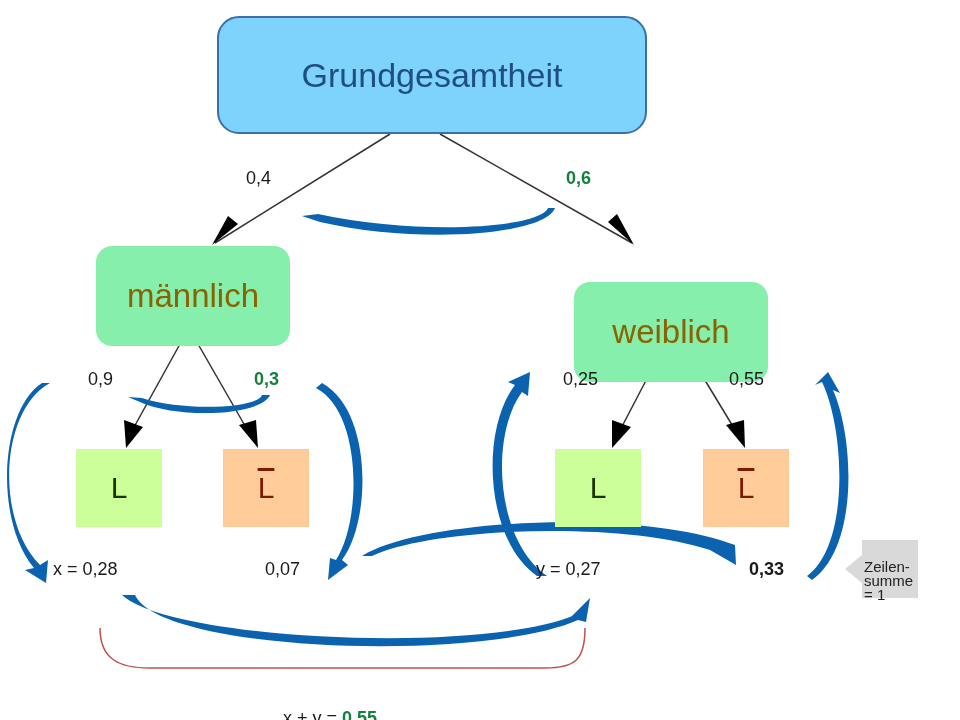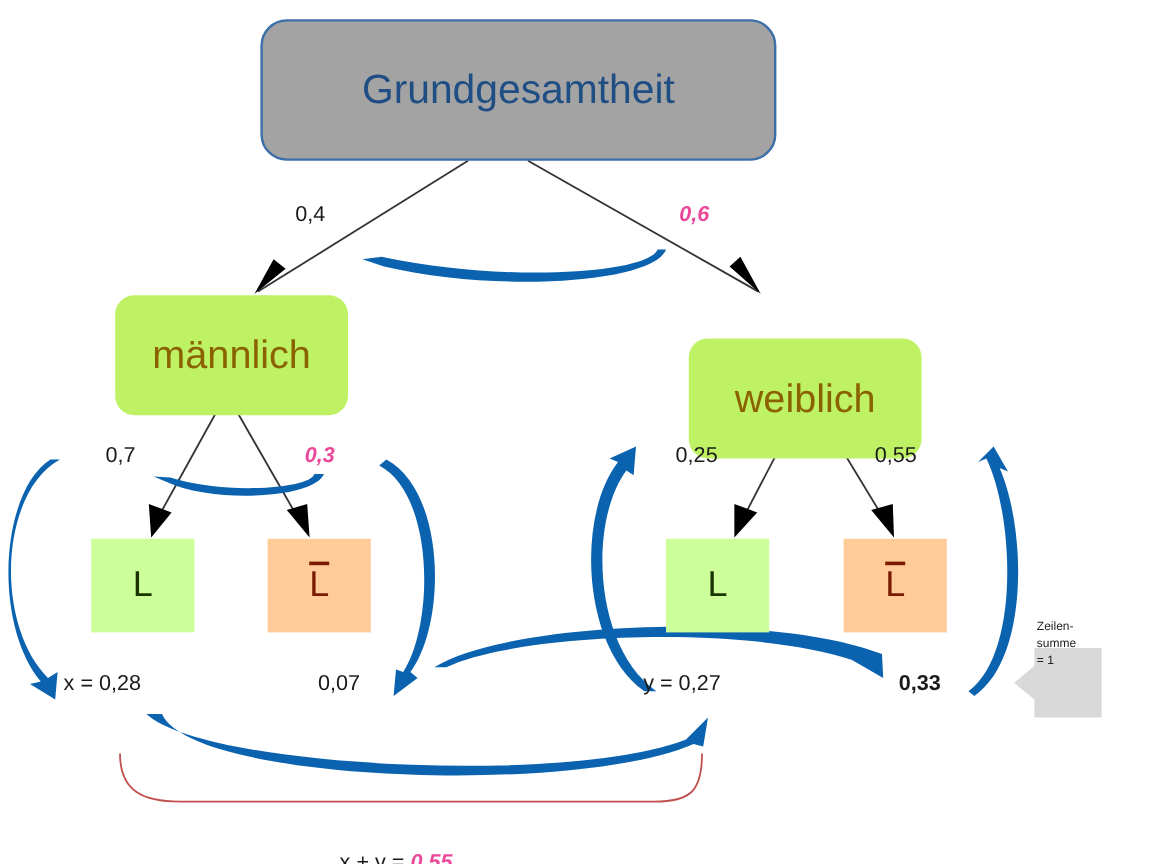--- a/index.html
+++ b/index.html
@@ -1,32 +1,32 @@
 <!DOCTYPE html>
 <html><head>
 <meta charset="utf-8">
 <style>
   html, body { margin:0; padding:0; background:#ffffff; }
   body { width:960px; height:720px; position:relative; overflow:hidden;
          font-family:"Liberation Sans", sans-serif; }
   #diagram { position:absolute; left:0; top:0; width:960px; height:720px; }
   .node { position:absolute; display:flex; align-items:center; justify-content:center; box-sizing:border-box; }
-  .root { left:217px; top:16px; width:430px; height:118px; background:#a3a3a3;
+  .root { left:217px; top:16px; width:430px; height:118px; background:#7dd3fc;
           border:2px solid #3c6fa8; border-radius:22px; color:#1f4e84; font-size:34px; }
-  .gender { width:194px; height:100px; background:#bef264; border-radius:16px;
+  .gender { width:194px; height:100px; background:#86efac; border-radius:16px;
             color:#8a6300; font-size:33px; }
   .g-m { left:96px; top:246px; }
   .g-w { left:574px; top:246px;margin-top:36px; }
   .leaf { width:86px; height:78px; font-size:30px; }
   .leaf-l { background:#ccff99; color:#1a3300; }
   .leaf-nl { background:#ffcc99; color:#7a1a00; }
   .lbl { position:absolute; font-size:18px; color:#1a1a1a; white-space:nowrap; }
-  .red { color:#ec4899; font-weight:bold;font-style:italic; }
+  .red { color:#15803d; font-weight:bold; }
   .over { text-decoration: overline; }
-  .callout-text { position:absolute; left:864px; top:516px; font-size:10px; color:#222; line-height:14px; }
+  .callout-text { position:absolute; left:864px; top:560px; font-size:15px; color:#222; line-height:14px; }
 </style>
 </head>
 <body>
 
 <svg id="diagram" viewBox="0 0 960 720">
   <defs>
     <marker id="ah" markerWidth="10" markerHeight="10" refX="9" refY="5" orient="auto" markerUnits="userSpaceOnUse">
       <path d="M0,0 L10,5 L0,10 Z" fill="#000"></path>
     </marker>
   </defs>
@@ -84,21 +84,21 @@
 <div class="node leaf leaf-l" style="left:555px;top:449px;">
   <span>L</span>
 </div>
 <div class="node leaf leaf-nl" style="left:703px;top:449px;">
   <span class="over">L</span>
 </div>
 
 <span class="lbl" style="left:246px;top:168px;">0,4</span>
 <span class="lbl red" style="left:566px;top:168px;">0,6</span>
 
-<span class="lbl" style="left:88px;top:369px;">0,7</span>
+<span class="lbl" style="left:88px;top:369px;">0,9</span>
 <span class="lbl red" style="left:254px;top:369px;text-align:right;">0,3</span>
 <span class="lbl" style="left:563px;top:369px;">0,25</span>
 <span class="lbl" style="left:729px;top:369px;">0,55</span>
 
 <span class="lbl" style="left:53px;top:559px;">x = 0,28</span>
 <span class="lbl" style="left:265px;top:559px;">0,07</span>
 <span class="lbl" style="left:536px;top:559px;">y = 0,27</span>
 <span class="lbl" style="left:749px;top:559px;font-weight:bold;">0,33</span>
 
 <span class="lbl" style="left:283px;top:708px;"><span>x + y = </span><span class="red">0,55</span></span>

